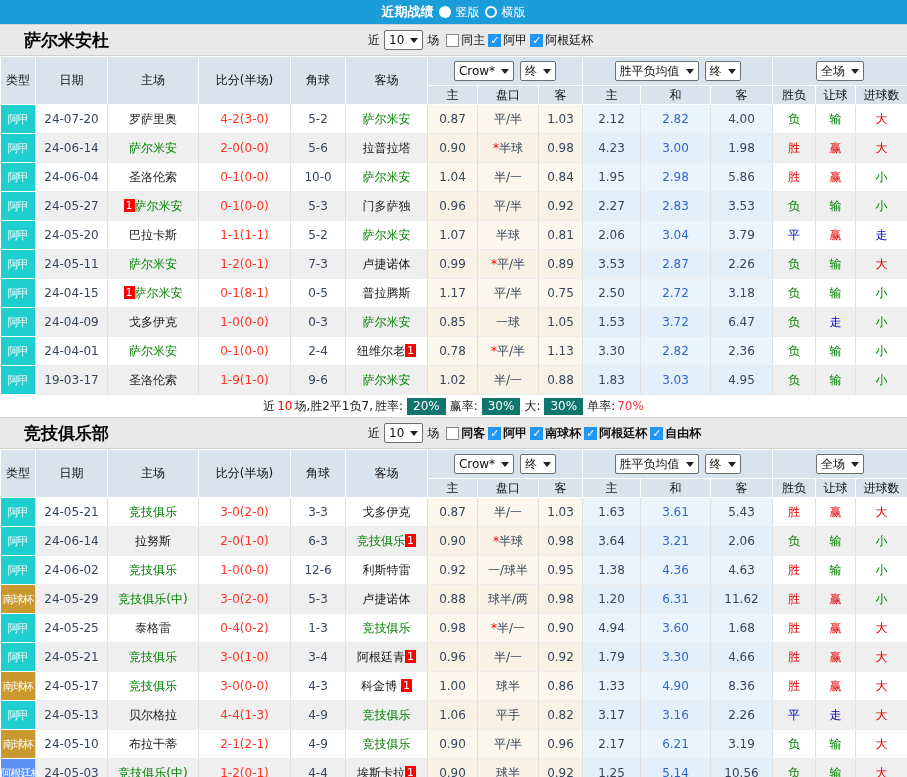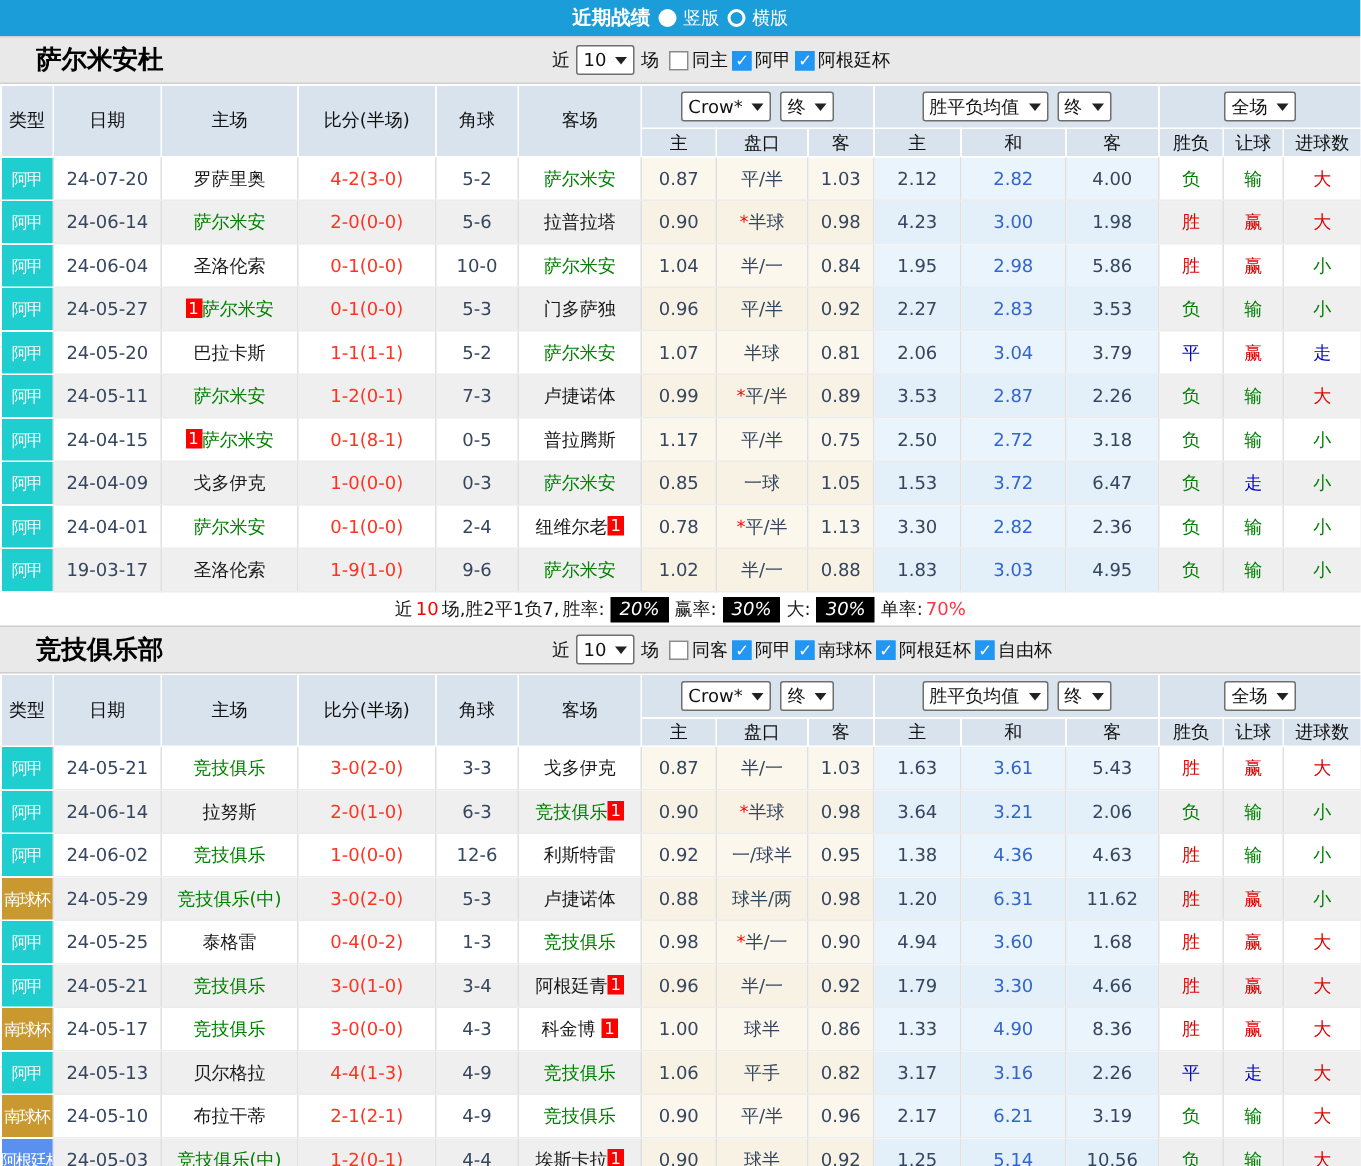--- a/index.html
+++ b/index.html
@@ -31,21 +31,21 @@
   tbody tr.alt td.euro{background:#e3eff9;}
   tbody td.draw{color:#3366cc;}
   tbody td.type{color:#fff;font-size:11px;letter-spacing:-1px;border-bottom:1px solid #fff;}
   tbody td.score{color:#ff3322;}
   .tg{color:#008000;}
   .tn{color:#1a1a1a;}
   .rc{display:inline-block;background:#fe0000;color:#fff;font-size:11px;line-height:13px;padding:0 2px;vertical-align:1px;}
   .star{color:#fe0000;}
   .summary{height:22px;display:flex;align-items:center;justify-content:center;gap:2px;color:#1a1a1a;font-size:12px;}
   .summary .red{color:#fe0000;}
-  .green-bg{background:#000000;color:#fff;padding:0 6px;line-height:17px;display:inline-block;margin:0 2px;font-style:italic;}
+  .green-bg{background:#0f766e;color:#fff;padding:0 6px;line-height:17px;display:inline-block;margin:0 2px;}
   .red-text{color:#fe3344;}
 </style>
 </head>
 <body>
 
 <div class="topbar">
   <span class="title">近期战绩</span>
   <span class="radio sel"></span>
   <span class="rlabel">竖版</span>
   <span class="radio unsel"></span>
@@ -340,21 +340,21 @@
 <section>
   <div class="sec-header">
     <a class="team">竞技俱乐部</a>
     <div class="filters">
       <span>近</span>
       <span class="dd">
         <span>10</span>
         <span class="arrow"></span>
       </span>
       <span>场</span>
-      <span class="toggles" style="display:inline-flex;align-items:flex-start;">
+      <span class="toggles" style="display:inline-flex;align-items:flex-start;font-weight:bold;">
           <span class="toggle">
             <span class="cb"></span>
             <span>同客</span>
           </span>
           <span class="toggle">
             <span class="cb on">✓</span>
             <span>阿甲</span>
           </span>
           <span class="toggle">
             <span class="cb on">✓</span>

